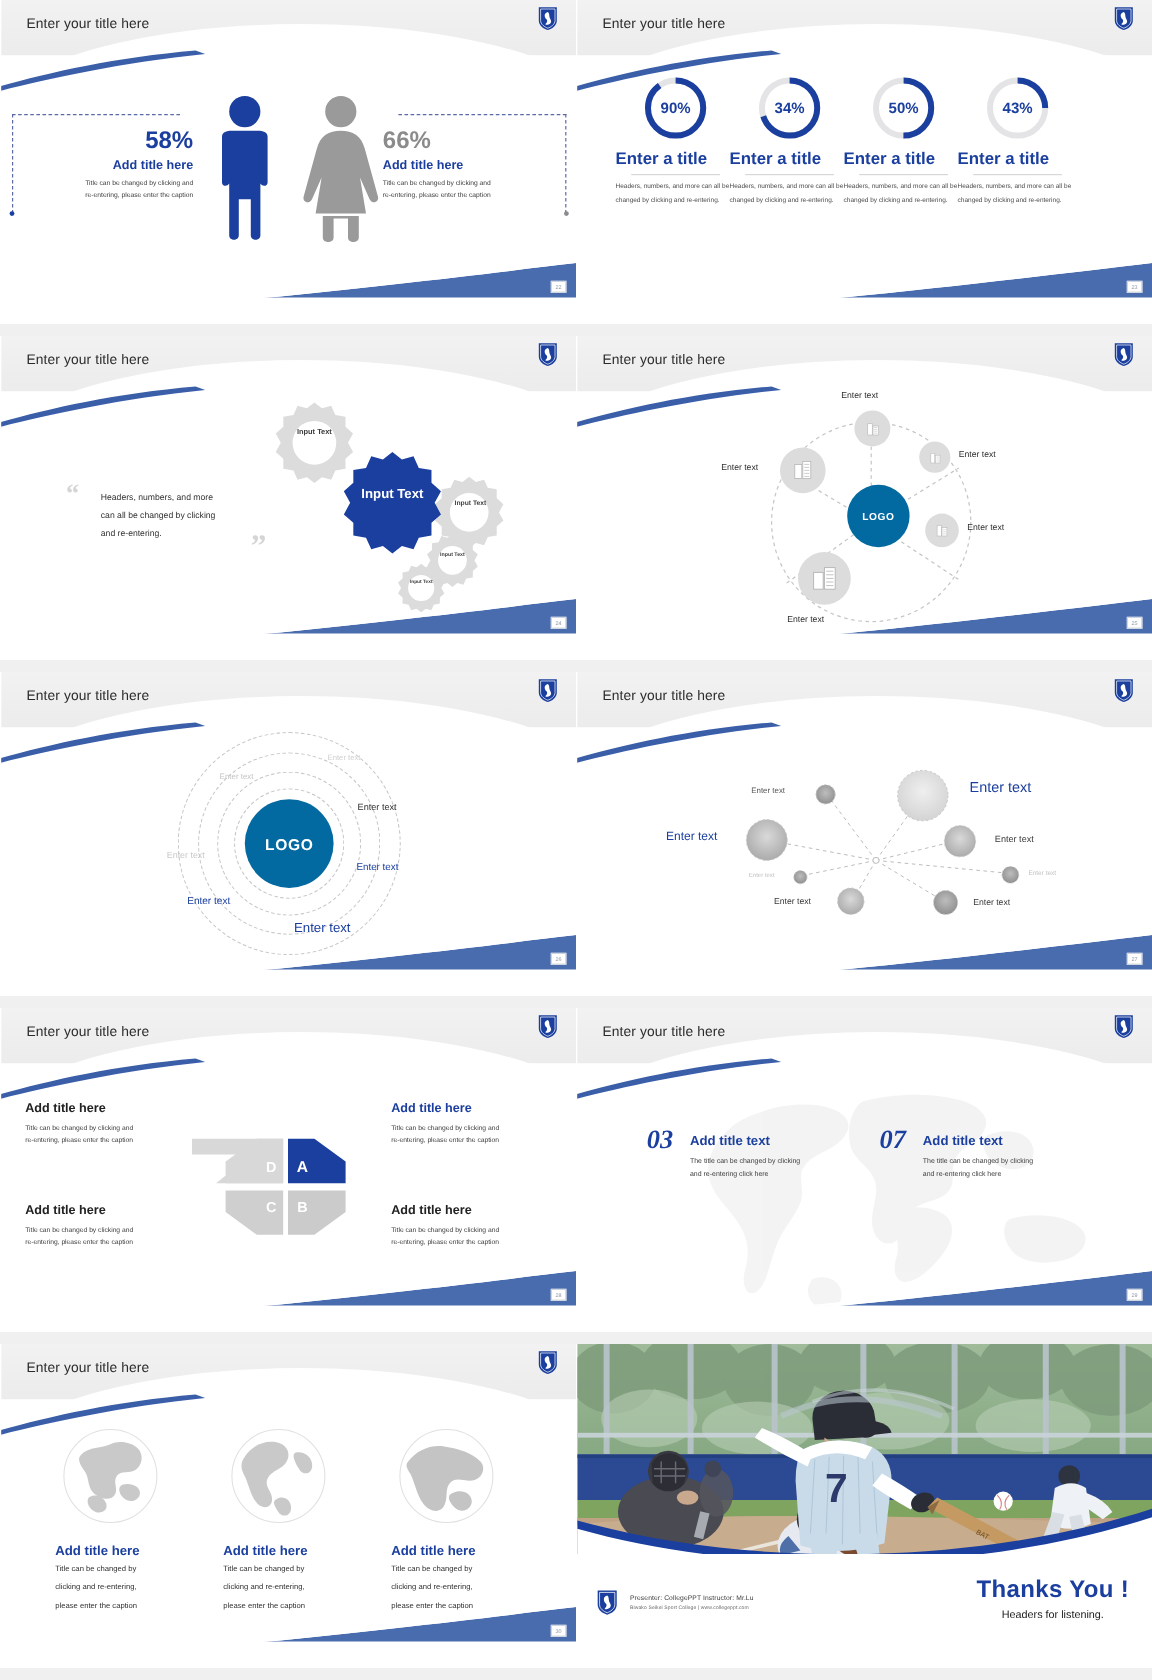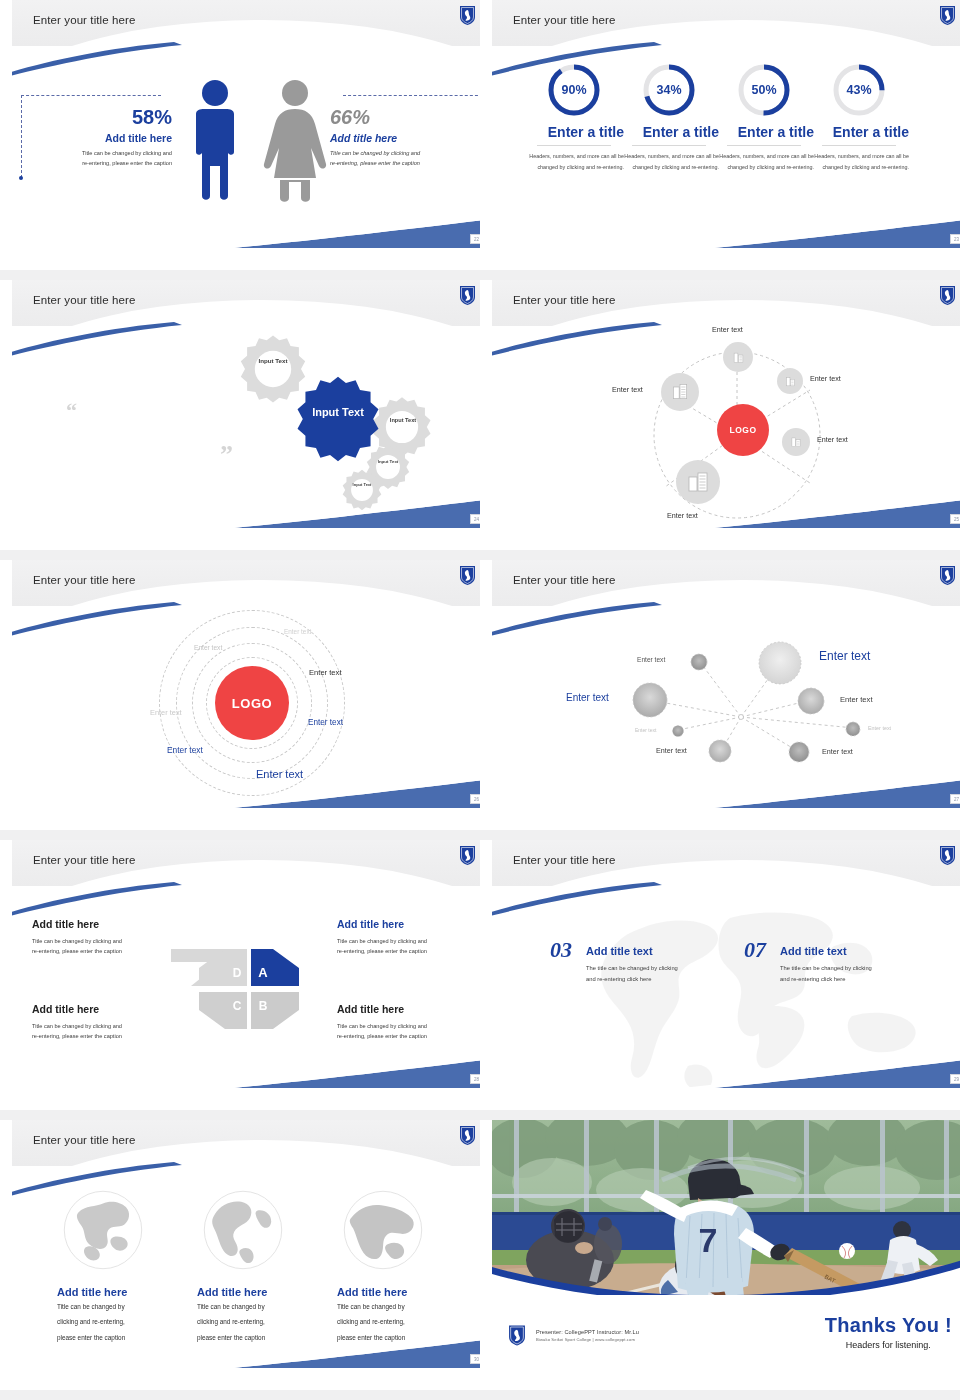--- a/index.html
+++ b/index.html
@@ -17,21 +17,21 @@
     grid-template-rows: 280px 280px 280px 280px 280px;
   }
   .slide {
     position:relative;
     width:480px; height:280px;
     background:#fff;
     overflow:hidden;
     border-right:0px solid transparent;
   }
   .slide-inner{
-    position:absolute; left:12px; top:0; width:480px; height:248px;
+    position:absolute; left:1px; top:0; width:480px; height:248px;
     background:#ffffff;
     overflow:hidden;
     padding-left:22px;
   }
   
   .hdr{
     position:absolute; left:0; top:0; width:480px; height:46px;
     background:linear-gradient(180deg,#f2f2f3 0%, #eeeeef 60%, #ececed 100%);
   }
   .hdr-curve{
@@ -64,21 +64,21 @@
 
   
   .pct-num{ font-size:20px; font-weight:bold; }
   .blue{ color:#1b3f9e; }
   .gry{ color:#8b8b8b; }
   .addtitle{ font-size:10.5px; font-weight:bold; color:#1b3f9e; }
   .capt{ font-size:5.6px; color:#3d3d3d; line-height:1.75; }
   .dashbox{ position:absolute; border:1px dashed #5a6aa8; }
 
   
-  .ring-col{ position:absolute; top:62px; width:100px; text-align:right; }
+  .ring-col{ position:absolute; top:62px; width:100px; text-align:left; }
   .ring-wrap{ position:relative;width:56px;height:56px;margin:0 auto; }
   .ring-pct{
     position:absolute; left:0; top:0; width:56px; height:56px;
     display:flex;align-items:center;justify-content:center;
     font-size:12.5px;font-weight:bold;color:#1b3f9e;
   }
   .ring-title{ margin-top:6px; font-size:14px; font-weight:bold; color:#1b3f9e; }
   .ring-rule{ width:74px;height:1px;background:#d8d8d8;margin:5px auto 0;}
   .ring-desc{ margin-top:5px; font-size:5.4px; color:#4a4a4a; line-height:1.95; }
 
@@ -86,21 +86,21 @@
   .quote-mark{ font-family:"Liberation Serif",serif; color:#d5d5d5; font-weight:bold; }
   .gear-txt{ position:absolute; text-align:center; color:#3c3c3c; font-weight:bold;}
 
   
   .node-circ{
     position:absolute;border-radius:50%;background:#dcdcdc;
     display:flex;align-items:center;justify-content:center;
   }
   .node-lbl{ position:absolute; font-size:7.2px; color:#2f2f2f; white-space:nowrap; }
   .logo-blue{
-    position:absolute;border-radius:50%;background:#ef4444;color:#fff;
+    position:absolute;border-radius:50%;background:#0369a1;color:#fff;
     display:flex;align-items:center;justify-content:center;
     font-weight:bold;
   }
 
   
   .dcirc{ position:absolute; border:1px dashed #c9c9c9; border-radius:50%; }
   .nlbl{ position:absolute; white-space:nowrap; }
 
   
   .bt-title{ font-size:10.5px;font-weight:bold; }
@@ -161,21 +161,21 @@
       <path d="M18 102 V120 C18 125 27 125 27 120 V104 H39 V120 C39 125 48 125 48 120 V102 Z" fill="#9a9a9a"></path>
     </svg>
 
     <div style="position:absolute;left:18px;top:106px;width:142px;text-align:right;">
       <div class="pct-num blue">58%</div>
       <div class="addtitle" style="margin-top:3px;">Add title here</div>
       <div class="capt" style="margin-top:5px;">Title can be changed by clicking and</div>
       <div class="capt">re-entering, please enter the caption</div>
     </div>
 
-    <div style="position:absolute;left:318px;top:106px;width:142px;text-align:left;font-style:italic;">
+    <div style="position:absolute;left:318px;top:106px;width:142px;text-align:left;">
       <div class="pct-num gry">66%</div>
       <div class="addtitle" style="margin-top:3px;">Add title here</div>
       <div class="capt" style="margin-top:5px;">Title can be changed by clicking and</div>
       <div class="capt">re-entering, please enter the caption</div>
     </div>
 
     <svg class="bottom-accent" viewBox="0 0 300 40">
       <path d="M300 6 C230 14 120 28 0 39 L300 39 Z" fill="#3a5fa8" opacity="0.92"></path>
       <path d="M300 2 C230 10 120 24 0 36 L0 39 C120 28 230 14 300 6 Z" fill="#ffffff"></path>
     </svg>
@@ -268,20 +268,25 @@
     </svg>
     <div class="slide-title">Enter your title here</div>
     <svg class="shield" viewBox="0 0 34 42">
       <path d="M2 2 H32 V24 C32 33 24 38 17 40 C10 38 2 33 2 24 Z" fill="#1b3f9e"></path>
       <path d="M5 5 H29 V24 C29 31 22 35 17 37 C12 35 5 31 5 24 Z" fill="none" stroke="#ffffff" stroke-width="1.2"></path>
       <path d="M17 10 C13 11 11 14 12 18 C13 22 16 22 16 25 C16 28 13 29 13 31 C16 32 20 31 22 28 C24 25 21 22 20 19 C19 15 20 12 17 10 Z" fill="#ffffff"></path>
     </svg>
 
     <div class="quote-mark" style="position:absolute;left:54px;top:118px;font-size:22px;">“</div>
     <div class="quote-mark" style="position:absolute;left:208px;top:160px;font-size:26px;">”</div>
+    <div style="position:absolute;left:83px;top:128px;width:135px;font-size:7.2px;color:#333;line-height:2.05;">
+      <div>Headers, numbers, and more</div>
+      <div>can all be changed by clicking</div>
+      <div>and re-entering.</div>
+    </div>
 
     <svg style="position:absolute;left:226px;top:54px;width:70px;height:70px;" viewBox="0 0 100 100">
       <path d="M50 2 L59 9 L70 6 L75 17 L87 19 L87 31 L96 39 L90 50 L96 61 L87 69 L87 81 L75 83 L70 94 L59 91 L50 98 L41 91 L30 94 L25 83 L13 81 L13 69 L4 61 L10 50 L4 39 L13 31 L13 19 L25 17 L30 6 L41 9 Z" fill="#dcdcdc"></path>
       <circle cx="50" cy="50" r="26" fill="#ffffff"></circle>
     </svg>
     <div class="gear-txt" style="left:239px;top:76px;width:44px;font-size:6.2px;line-height:1.5;">
       <span>Input Text</span>
     </div>
 
     <svg style="position:absolute;left:359px;top:116px;width:62px;height:62px;" viewBox="0 0 100 100">

